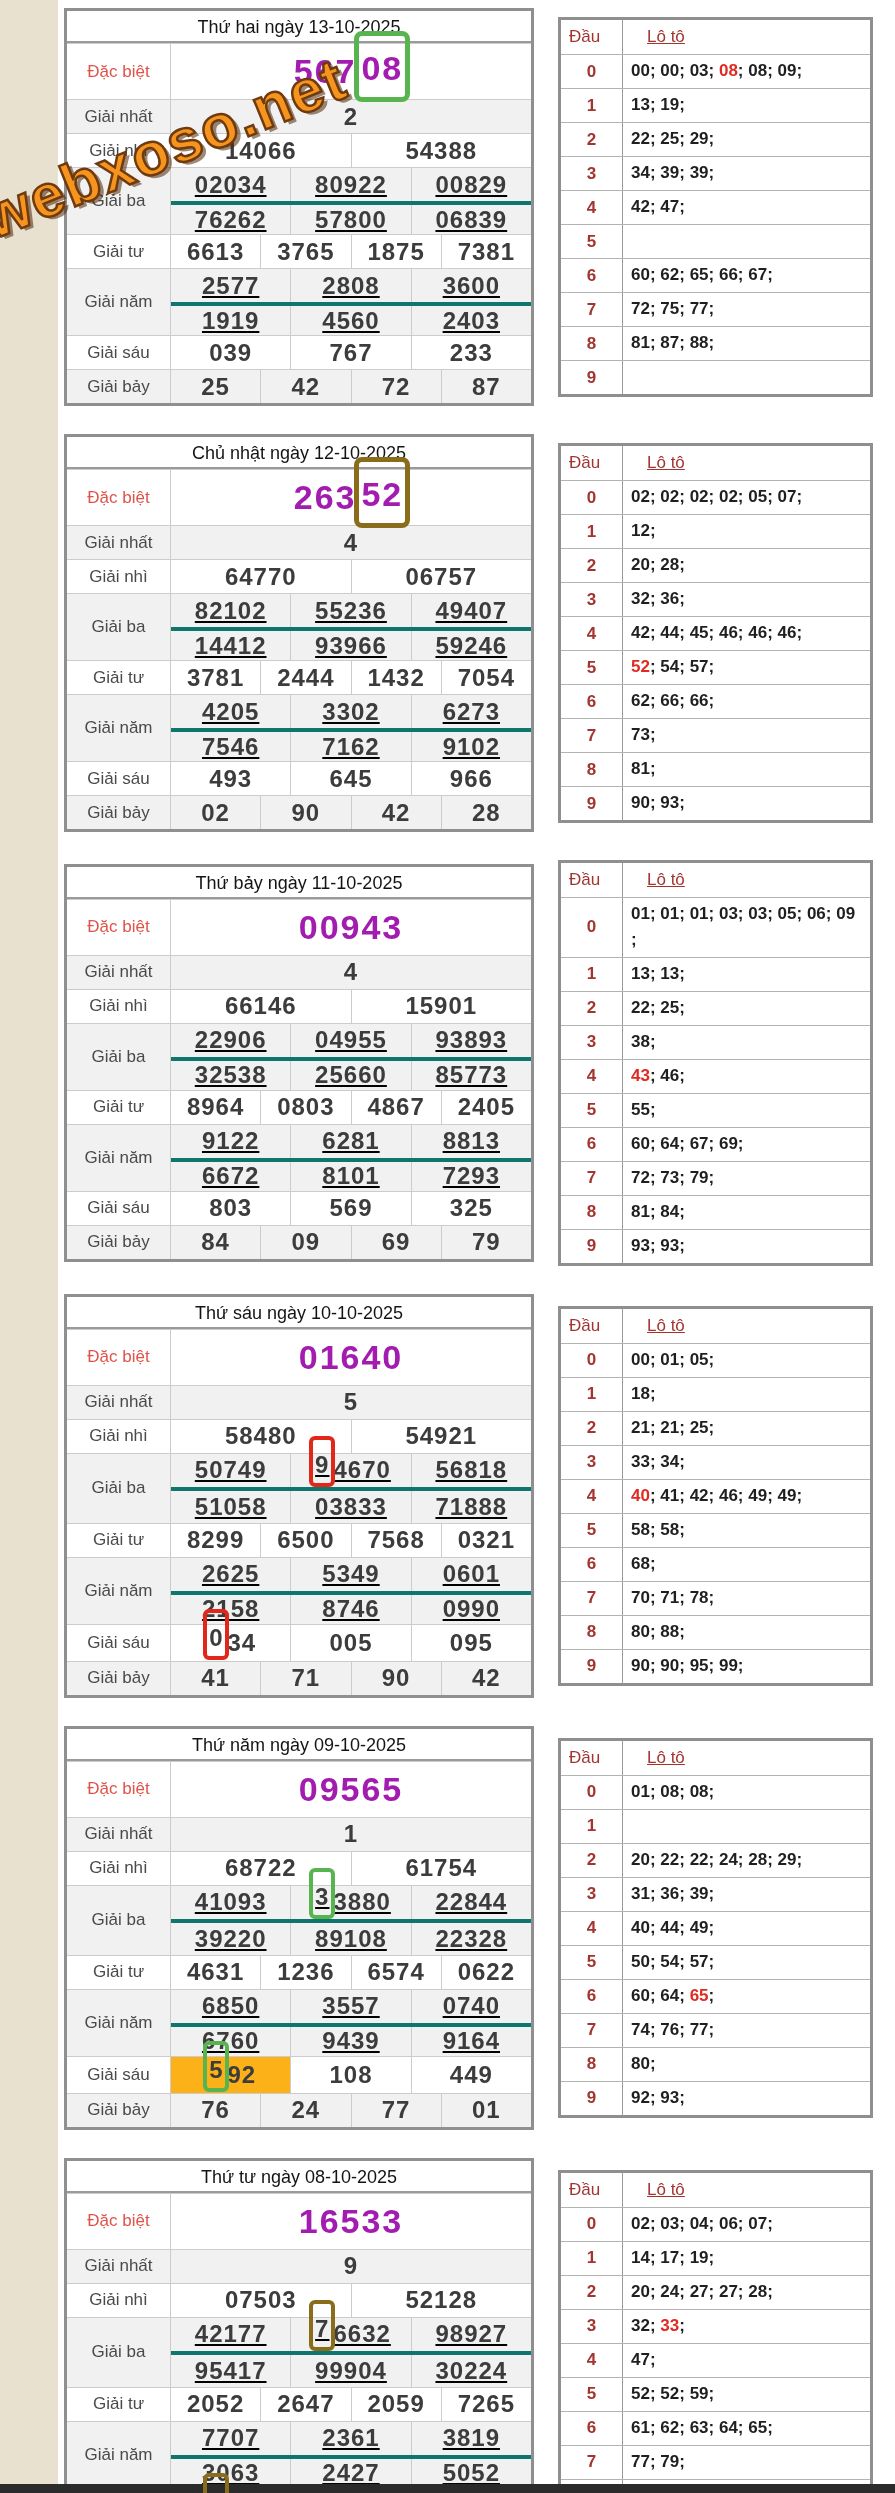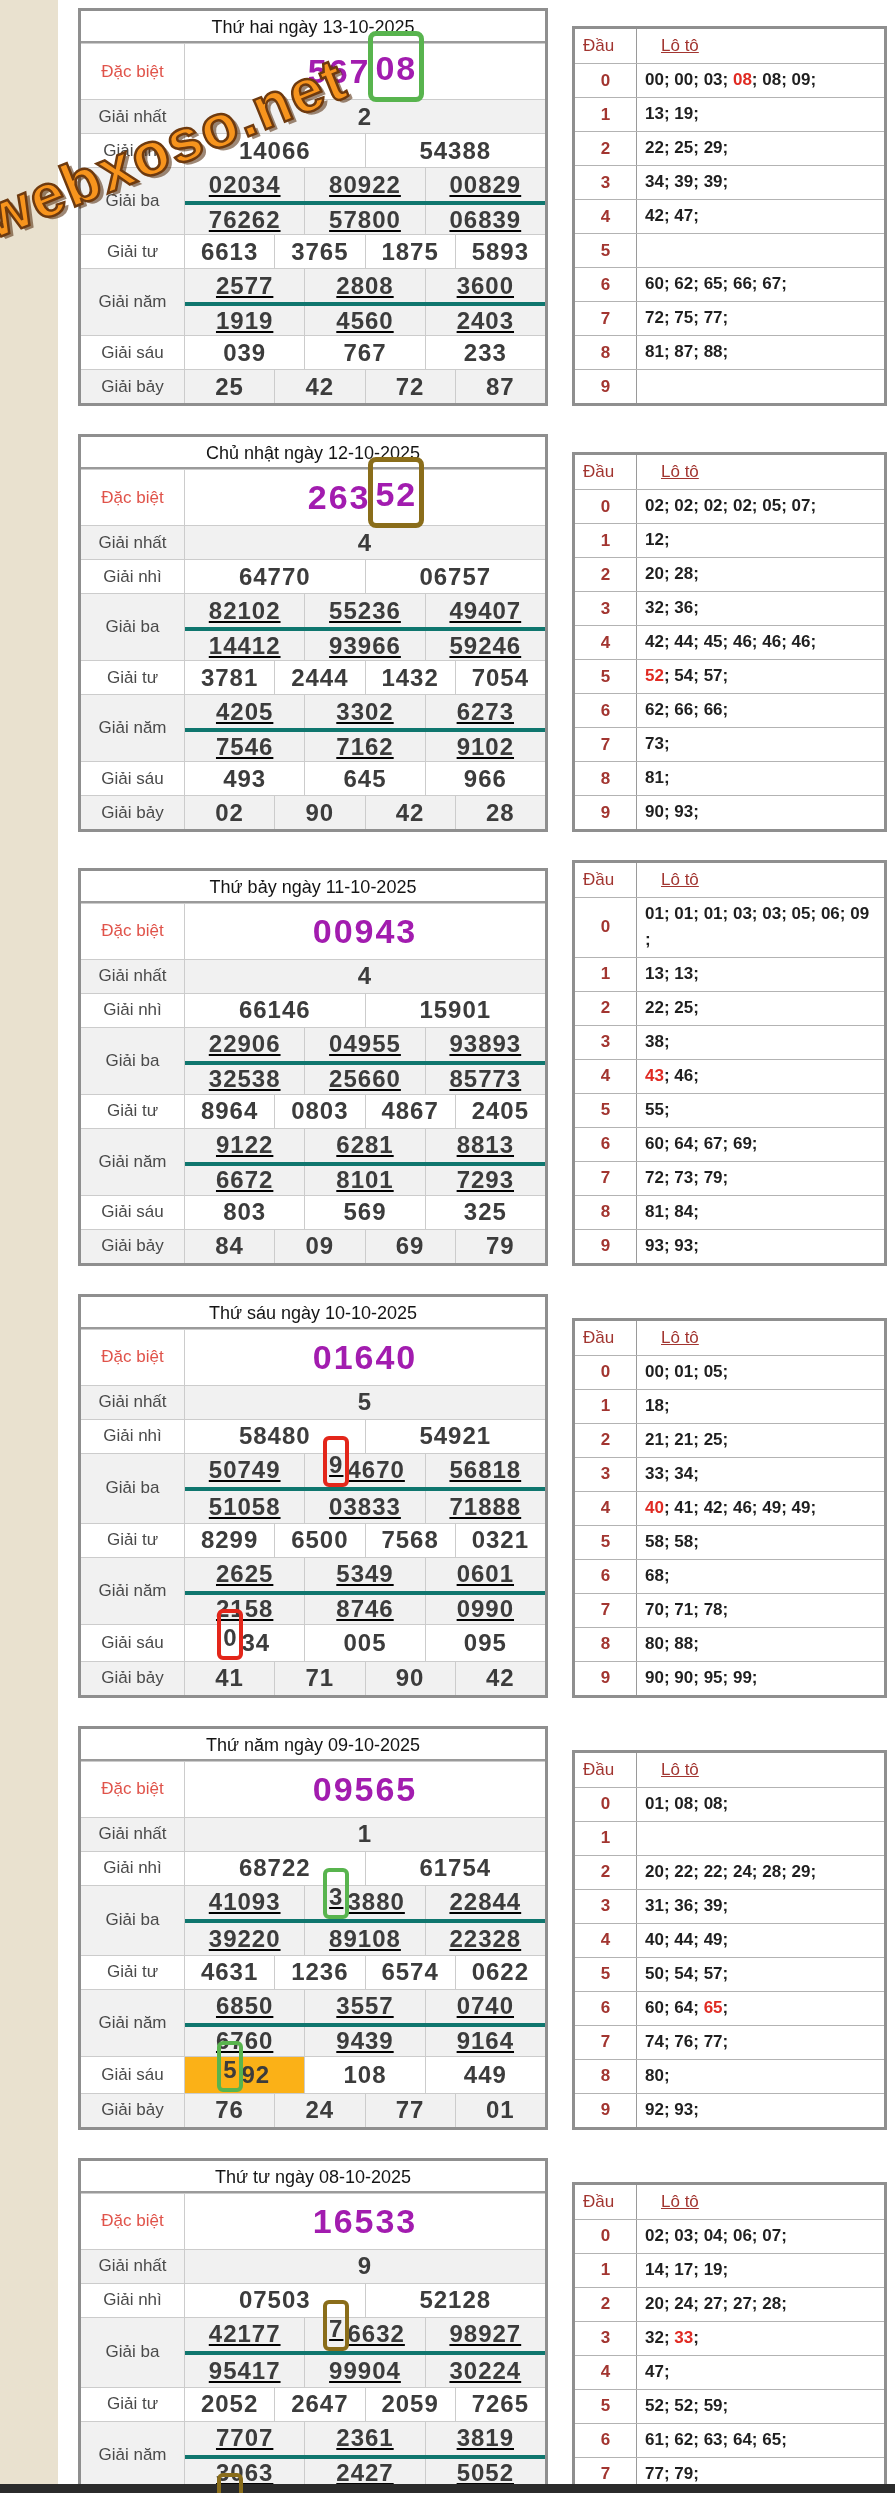--- a/index.html
+++ b/index.html
@@ -7,21 +7,21 @@
   body {
     position: relative;
     width: 895px; height: 2493px;
     background: #ffffff;
     font-family: "Liberation Sans", "DejaVu Sans", sans-serif;
     overflow: hidden;
   }
   .left-strip { position:absolute; left:0; top:0; width:58px; height:2493px; background:#e9e1cf; }
   .bottom-bar { position:absolute; left:0; bottom:0; width:895px; height:9px; background:#2b2b2b; }
   .content { position:absolute; left:64px; top:8px; width:824px; }
-  .block { display:flex; align-items:flex-end; gap:24px; margin-bottom:28px;margin-left:14px; }
+  .block { display:flex; align-items:center; gap:24px; margin-bottom:28px; }
 
   
   .prize-table { width:470px; border:3px solid #8f8f8f; background:#fff; }
   .title-row { height:32px; line-height:32px; text-align:center; font-size:18px; color:#141414; border-bottom:2px solid #9a9a9a; background:#fff; }
   .prow { display:flex; align-items:stretch; min-height:33px; border-top:1px solid #cccccc; }
   .prow:first-of-type { border-top:none; }
   .prow.special-row { min-height:56px; }
   .prow.stripe { background:#f1f1f1; }
   .plabel { flex:0 0 104px; display:flex; align-items:center; justify-content:center;
             font-size:17px; color:#4a4a4a; border-right:1px solid #cccccc; }
@@ -104,21 +104,21 @@
               <div class="pcell">06839</div>
             </div>
           </div>
         </div>
         <div class="prow">
           <div class="plabel">Giải tư</div>
           <div class="pcells">
             <div class="pcell">6613</div>
             <div class="pcell">3765</div>
             <div class="pcell">1875</div>
-            <div class="pcell">5893</div>
+            <div class="pcell">7381</div>
           </div>
         </div>
         <div class="prow stripe">
           <div class="plabel">Giải năm</div>
           <div class="pgroup">
             <div class="pcells">
               <div class="pcell">2577</div>
               <div class="pcell">2808</div>
               <div class="pcell">3600</div>
             </div>

